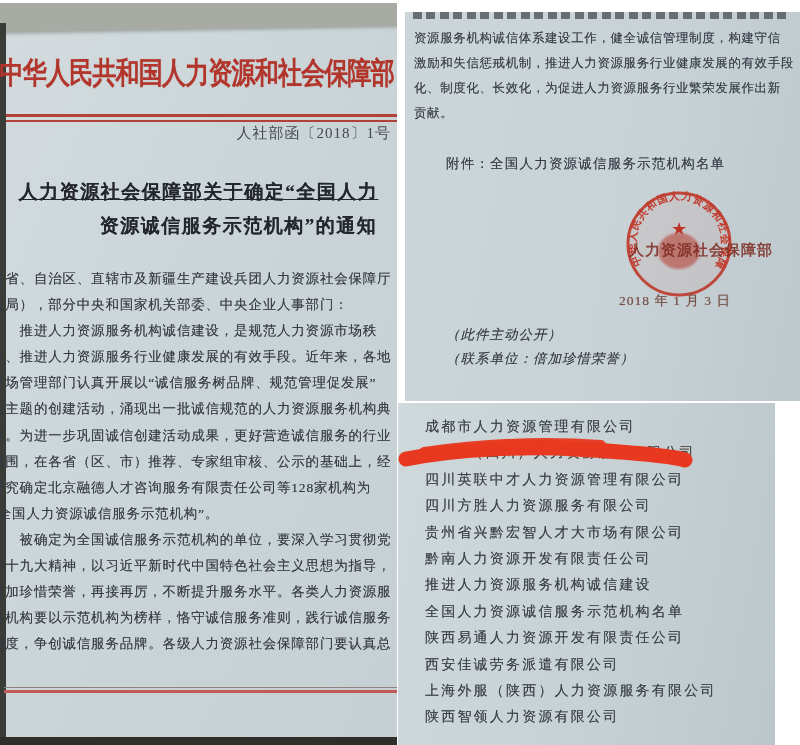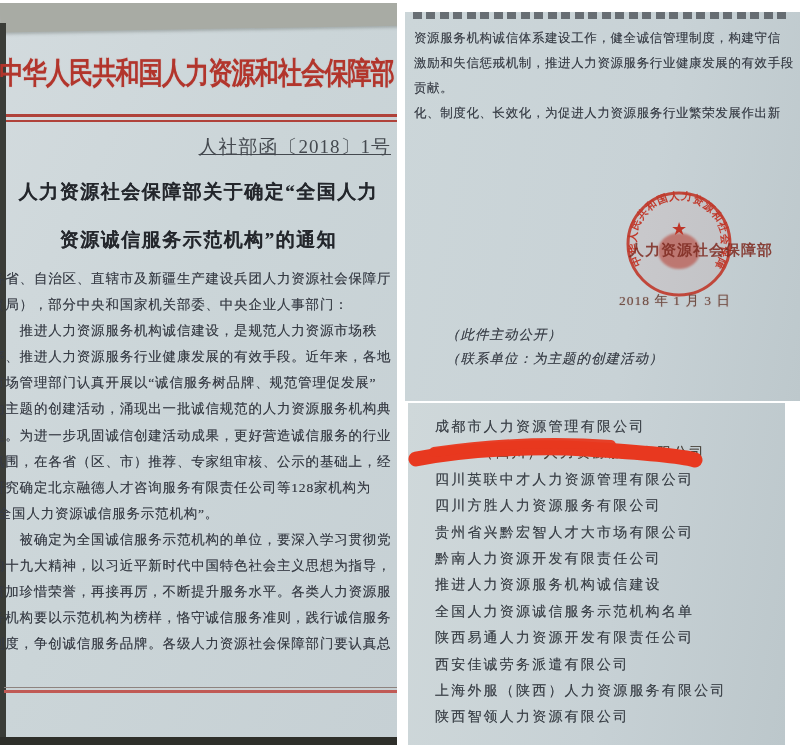--- a/index.html
+++ b/index.html
@@ -12,25 +12,25 @@
   #left-edge-strip{position:absolute;left:0;top:20px;width:6px;height:722px;background:#3a3c37;}
   #left-top-band{position:absolute;left:0;top:-8px;width:410px;height:34px;background:#a8aba4;
     transform:rotate(-1deg);box-shadow:0 2px 3px rgba(90,95,90,.35);}
   #left-bottom-strip{position:absolute;left:0;bottom:0;width:397px;height:8px;background:#2e2f2a;}
   #org-title{position:absolute;right:3px;top:50px;white-space:nowrap;font-weight:bold;
     font-size:30px;color:#b2352c;letter-spacing:-1px;transform:scaleX(.80);transform-origin:right center;
     text-shadow:0 0 1px rgba(178,53,44,.5);}
   .red-rule{position:absolute;left:6px;width:391px;background:#b0423a;}
   #rule-thick{top:111px;height:3px;}
   #rule-thin{top:117px;height:1.5px;}
-  #doc-number{position:absolute;right:6px;top:131px;font-size:19px;color:#44494f;letter-spacing:1px;text-decoration:underline;}
+  #doc-number{position:absolute;right:6px;top:121px;font-size:15px;color:#44494f;letter-spacing:1px;}
   .doc-title{position:absolute;left:0;width:397px;text-align:center;font-weight:bold;
     font-size:19px;color:#23262b;letter-spacing:1.5px;text-shadow:0 0 .5px rgba(20,25,35,.6);}
-  #doc-title-1{top:176px;}
-  #doc-title-2{top:224px;}
+  #doc-title-1{top:176px;text-decoration:underline;}
+  #doc-title-2{top:210px;padding-left:40px;}
   #left-body{position:absolute;left:-9px;top:263px;width:410px;}
   #left-body .line{height:26.1px;line-height:26.1px;white-space:nowrap;
     font-size:13.5px;letter-spacing:.8px;color:#383d45;text-shadow:0 0 .5px rgba(40,45,60,.55);}
   #footer-rule{position:absolute;left:4px;top:684px;width:393px;border-top:1.5px solid #8e837f;}
   #footer-rule-red{position:absolute;left:4px;top:687px;width:393px;height:3px;background:#c05a55;}
   
   #right-top{left:405px;top:0;width:395px;height:389px;
     background:linear-gradient(100deg,#ccd6d9 0%,#c8d2d6 60%,#bdc8cc 100%);margin-top:12px;}
   #cropped-line{position:absolute;left:8px;top:0;width:375px;height:7px;opacity:.75;
     background:repeating-linear-gradient(90deg,#474c52 0 9px,transparent 9px 13.5px);}
@@ -42,21 +42,21 @@
   #seal{position:absolute;left:218px;top:176px;width:112px;height:112px;}
   #signature-overlap{position:absolute;left:224px;top:229px;width:150px;font-weight:bold;
     font-size:15px;letter-spacing:1px;color:#7e2a20;opacity:.85;filter:blur(.6px);white-space:nowrap;}
   #seal-date{position:absolute;left:214px;top:280px;font-size:13.5px;letter-spacing:1px;
     color:#6e5147;text-shadow:0 0 1px rgba(150,60,50,.5);white-space:nowrap;}
   .note-line{position:absolute;left:41px;font-size:13.5px;letter-spacing:1px;color:#3a3f47;
     text-shadow:0 0 .5px rgba(40,45,60,.55);white-space:nowrap;font-style:italic;}
   #note-1{top:314px;}
   #note-2{top:338px;}
   
-  #right-bottom{left:408px;top:403px;width:341px;height:342px;
+  #right-bottom{left:398px;top:403px;width:341px;height:342px;
     background:linear-gradient(100deg,#cfd8da 0%,#c7d1d5 55%,#bcc7cb 100%);padding-left:36px;}
   #company-list{position:absolute;left:27px;top:11px;width:365px;}
   #company-list .company{height:26.4px;line-height:26.4px;white-space:nowrap;
     font-size:14px;letter-spacing:2.2px;color:#3c4248;text-shadow:0 0 .5px rgba(40,45,60,.55);}
   #company-list .covered{padding-left:44px;color:#4a4338;}
   #red-marker{position:absolute;left:-2px;top:32px;width:300px;height:40px;z-index:5;}
 </style>
 </head>
 <body>
 
@@ -91,40 +91,41 @@
     <div id="footer-rule"></div>
     <div id="footer-rule-red"></div>
     <div id="left-bottom-strip"></div>
   </div>
 
   <div id="right-top" class="panel">
     <div id="cropped-line"></div>
     <div id="rt-body">
       <div class="line">资源服务机构诚信体系建设工作，健全诚信管理制度，构建守信</div>
       <div class="line">激励和失信惩戒机制，推进人力资源服务行业健康发展的有效手段</div>
+      <div class="line">化、制度化、长效化，为促进人力资源服务行业繁荣发展作出新</div>
       <div class="line">贡献。</div>
-      <div class="line">化、制度化、长效化，为促进人力资源服务行业繁荣发展作出新</div>
     </div>
+    <div id="attachment-line">附件：全国人力资源诚信服务示范机构名单</div>
 
     <svg id="seal" viewBox="0 0 112 112">
       <circle cx="56" cy="56" r="51" fill="rgba(192,57,43,0.07)" stroke="#c0392b" stroke-width="3" opacity=".9"></circle>
       <ellipse cx="56" cy="63" rx="21" ry="18" fill="#b7382b" opacity=".55" filter="blur(1px)"></ellipse>
       <text x="56" y="47" text-anchor="middle" font-size="18" fill="#bd3427">★</text>
       <defs>
           <path id="sealArc" d="M 20,78 A 43,43 0 1 1 92,78" fill="none"></path>
         </defs>
       <text font-size="10.5" fill="#c0392b" letter-spacing="1" font-weight="bold">
         <textPath href="#sealArc" startOffset="2">中华人民共和国人力资源和社会保障部</textPath>
       </text>
     </svg>
 
     <div id="signature-overlap">人力资源社会保障部</div>
     <div id="seal-date">2018 年 1 月 3 日</div>
     <div id="note-1" class="note-line">（此件主动公开）</div>
-    <div id="note-2" class="note-line">（联系单位：为主题的创建活动）</div>
+    <div id="note-2" class="note-line">（联系单位：倍加珍惜荣誉）</div>
   </div>
 
   <div id="right-bottom" class="panel">
     <div id="company-list">
       <div class="company">成都市人力资源管理有限公司</div>
       <div class="company covered">（四川）人力资源服务有限公司</div>
       <div class="company">四川英联中才人力资源管理有限公司</div>
       <div class="company">四川方胜人力资源服务有限公司</div>
       <div class="company">贵州省兴黔宏智人才大市场有限公司</div>
       <div class="company">黔南人力资源开发有限责任公司</div>

